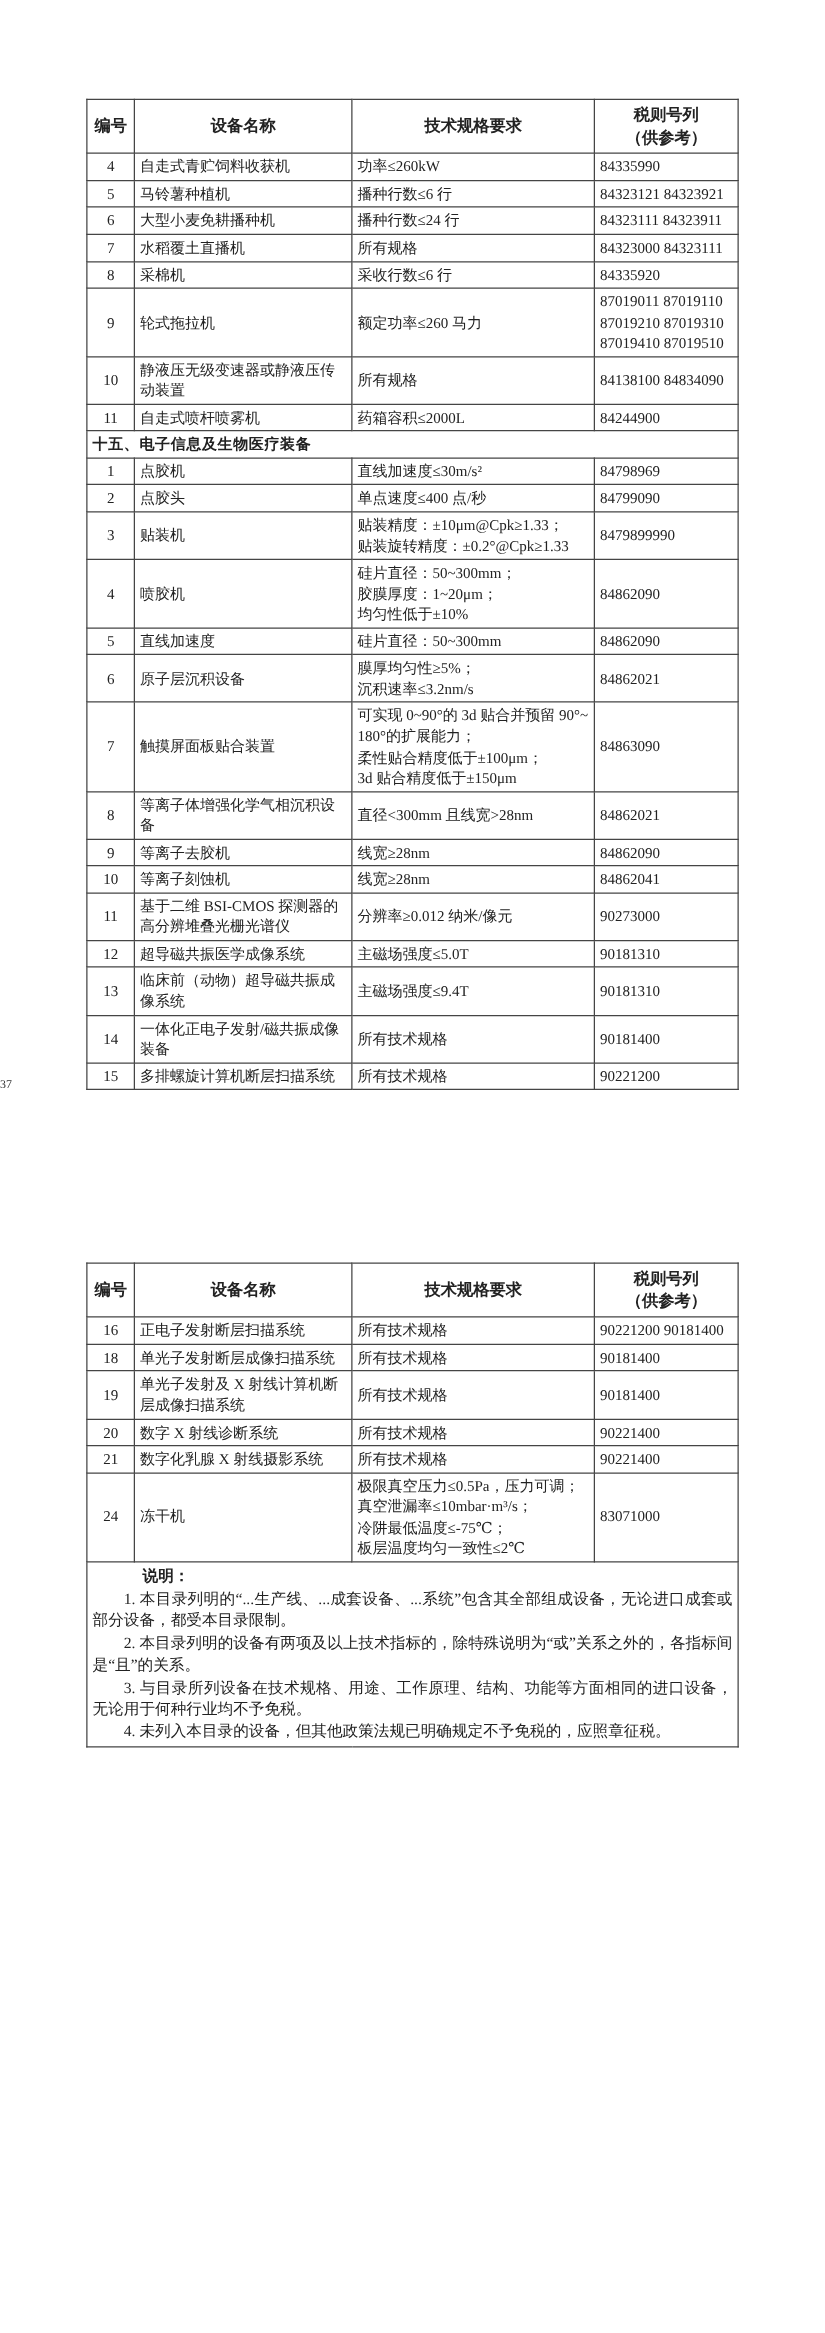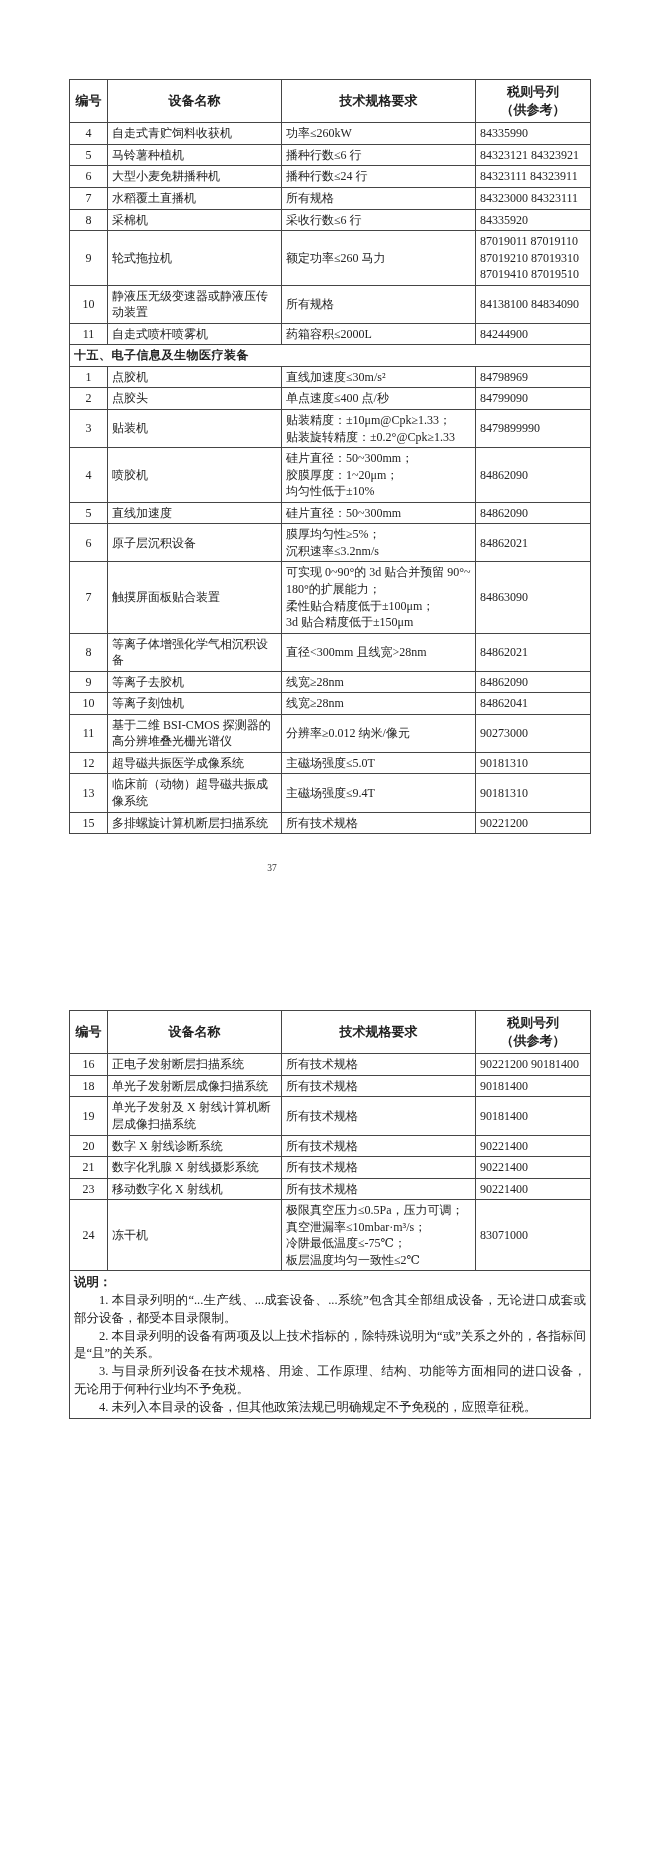--- a/index.html
+++ b/index.html
@@ -48,32 +48,33 @@
     padding: 6px 4px;
     letter-spacing: 0.5px;
     word-break: keep-all;
   }
   .notes-cell { padding: 3px 7px 7px 7px; }
   .notes-title {
     font-family: "Liberation Sans", "DejaVu Sans", sans-serif;
     font-weight: 700;
     font-size: 12.5px;
     line-height: 1.5;
+    margin-left: 40px;
   }
   .note-item {
     margin: 0;
     text-indent: 2em;
     text-align: justify;
     font-size: 12.5px;
     line-height: 1.42;
   }
   .page-num {
     position: absolute;
     left: 0; width: 544px;
-    text-align: center;
+    text-align: left;
     font-size: 9.5px;
     color: #333333;
   }
   #pn1 { top: 863px; }
   #pn2 { top: 1886px; }
 </style>
 </head>
 <body>
 
 <table id="table-p1" class="doc-table">
@@ -226,20 +227,26 @@
         <td class="cell-spec">主磁场强度≤5.0T</td>
         <td class="cell-hs">90181310</td>
       </tr>
       <tr>
         <td class="cell-no">13</td>
         <td class="cell-name">临床前（动物）超导磁共振成像系统</td>
         <td class="cell-spec">主磁场强度≤9.4T</td>
         <td class="cell-hs">90181310</td>
       </tr>
       <tr>
+        <td class="cell-no">14</td>
+        <td class="cell-name">一体化正电子发射/磁共振成像装备</td>
+        <td class="cell-spec">所有技术规格</td>
+        <td class="cell-hs">90181400</td>
+      </tr>
+      <tr>
         <td class="cell-no">15</td>
         <td class="cell-name">多排螺旋计算机断层扫描系统</td>
         <td class="cell-spec">所有技术规格</td>
         <td class="cell-hs">90221200</td>
       </tr>
     </tbody>
 </table>
 
 <div id="pn1" class="page-num">37</div>
 
@@ -284,26 +291,20 @@
         <td class="cell-spec">所有技术规格</td>
         <td class="cell-hs">90221400</td>
       </tr>
       <tr>
         <td class="cell-no">21</td>
         <td class="cell-name">数字化乳腺 X 射线摄影系统</td>
         <td class="cell-spec">所有技术规格</td>
         <td class="cell-hs">90221400</td>
       </tr>
       <tr>
-        <td class="cell-no">23</td>
-        <td class="cell-name">移动数字化 X 射线机</td>
-        <td class="cell-spec">所有技术规格</td>
-        <td class="cell-hs">90221400</td>
-      </tr>
-      <tr>
         <td class="cell-no">24</td>
         <td class="cell-name">冻干机</td>
         <td class="cell-spec">极限真空压力≤0.5Pa，压力可调；
 真空泄漏率≤10mbar·m³/s；
 冷阱最低温度≤-75℃；
 板层温度均匀一致性≤2℃</td>
         <td class="cell-hs">83071000</td>
       </tr>
     </tbody>
   <tbody>

